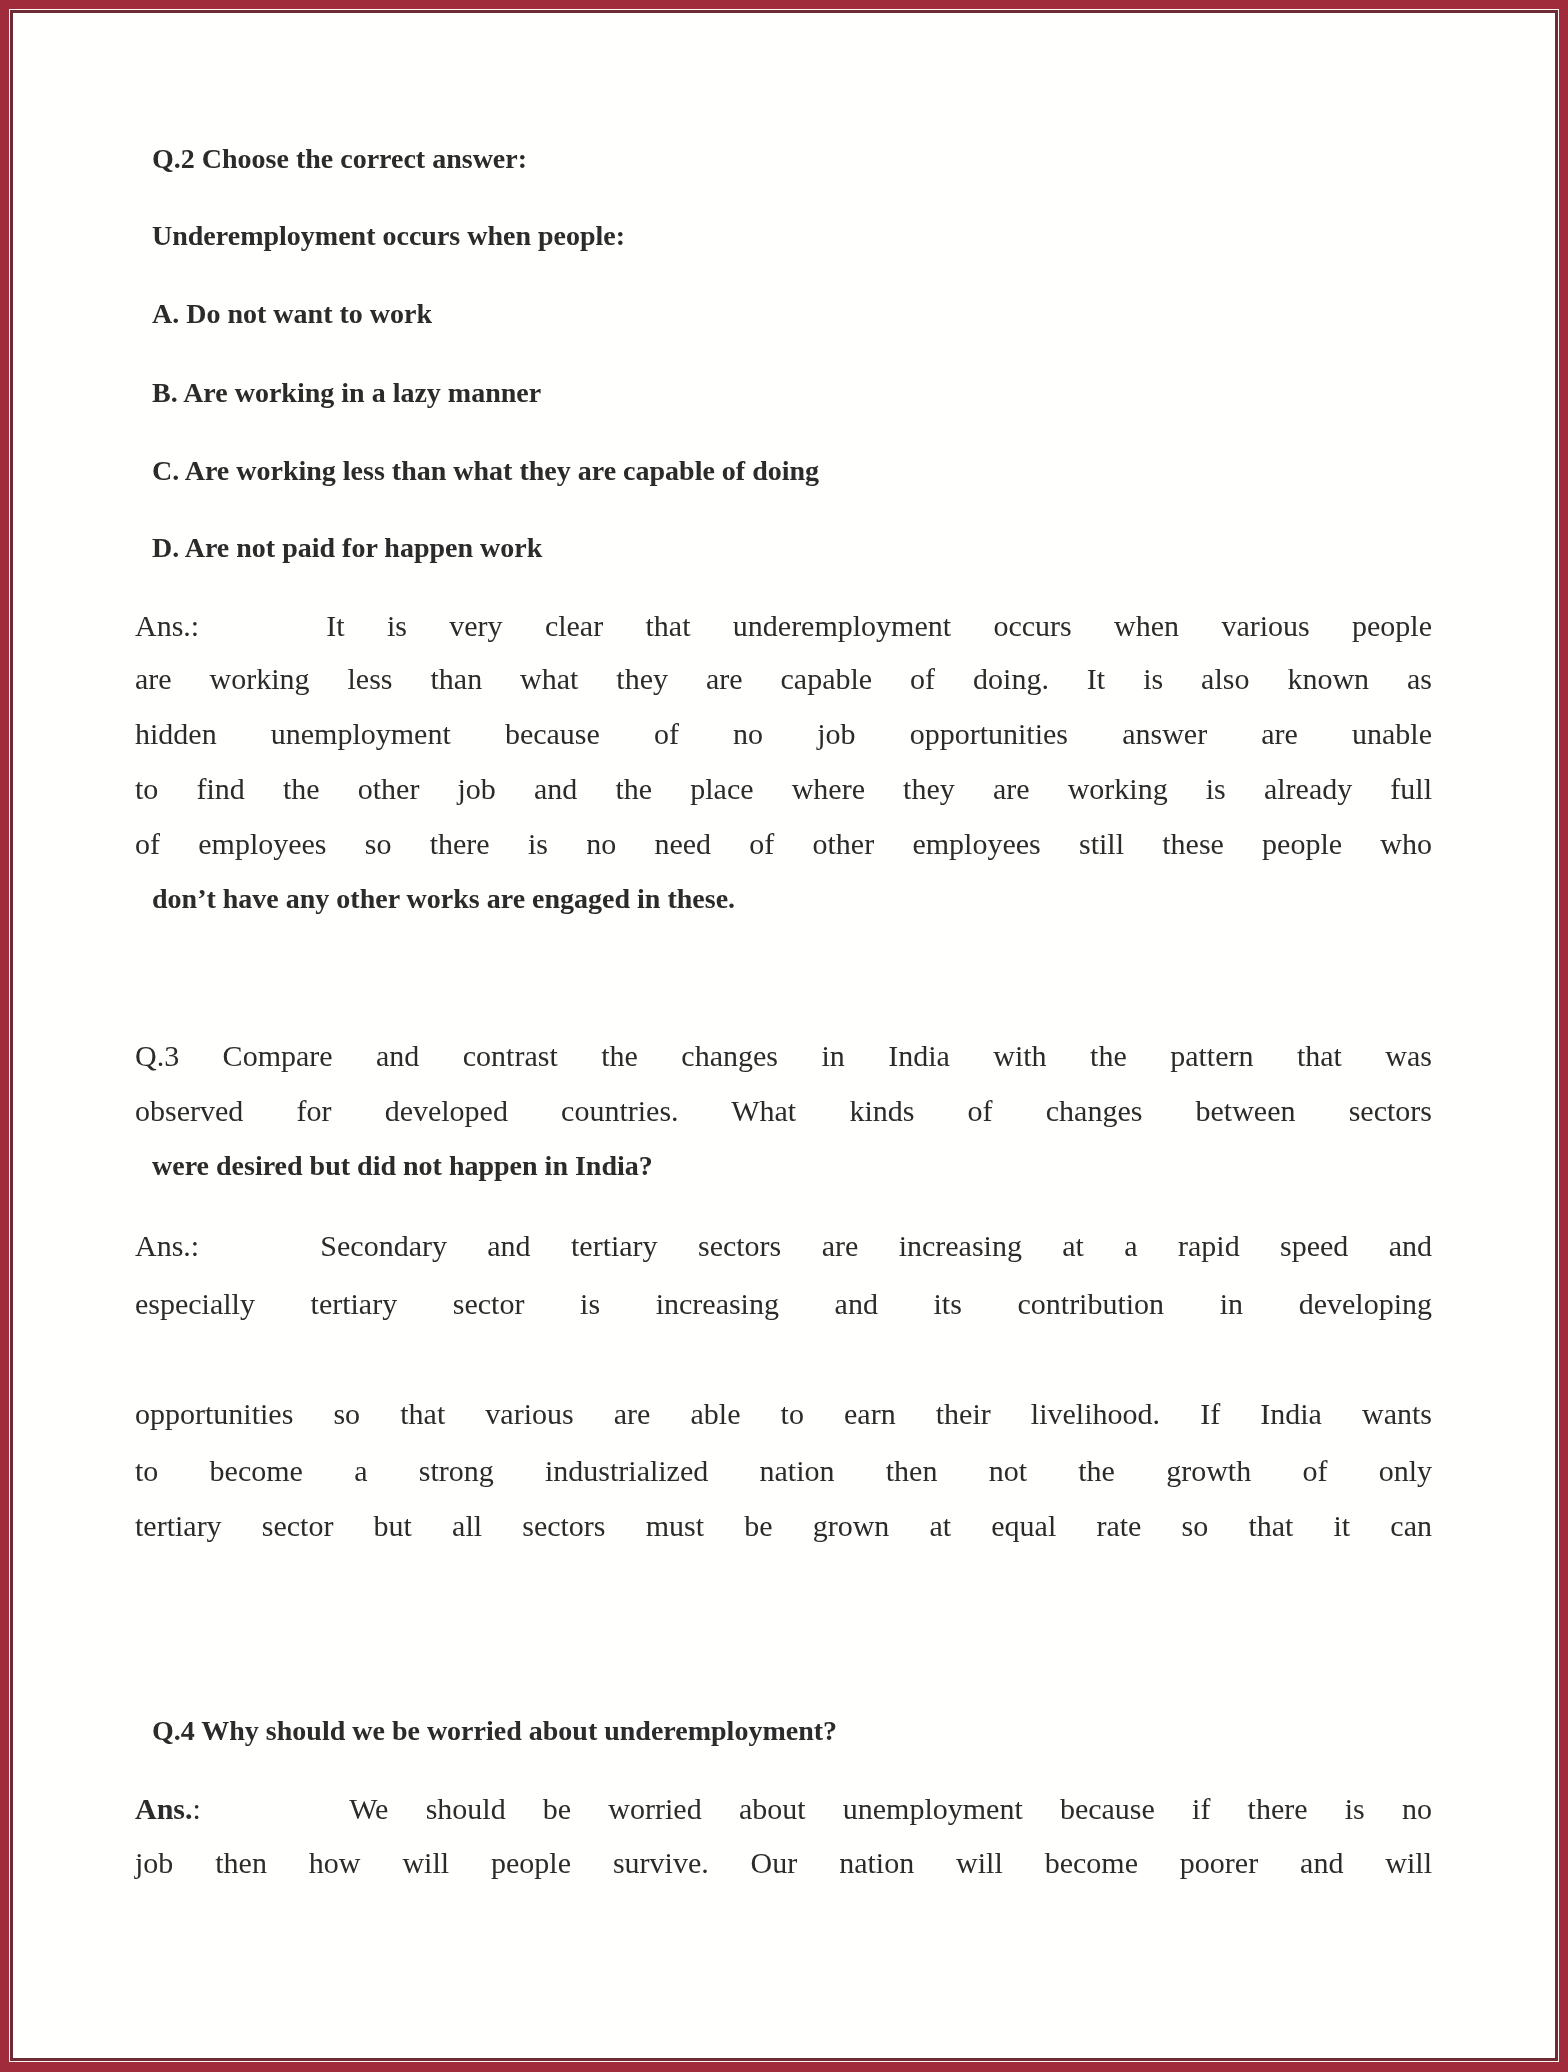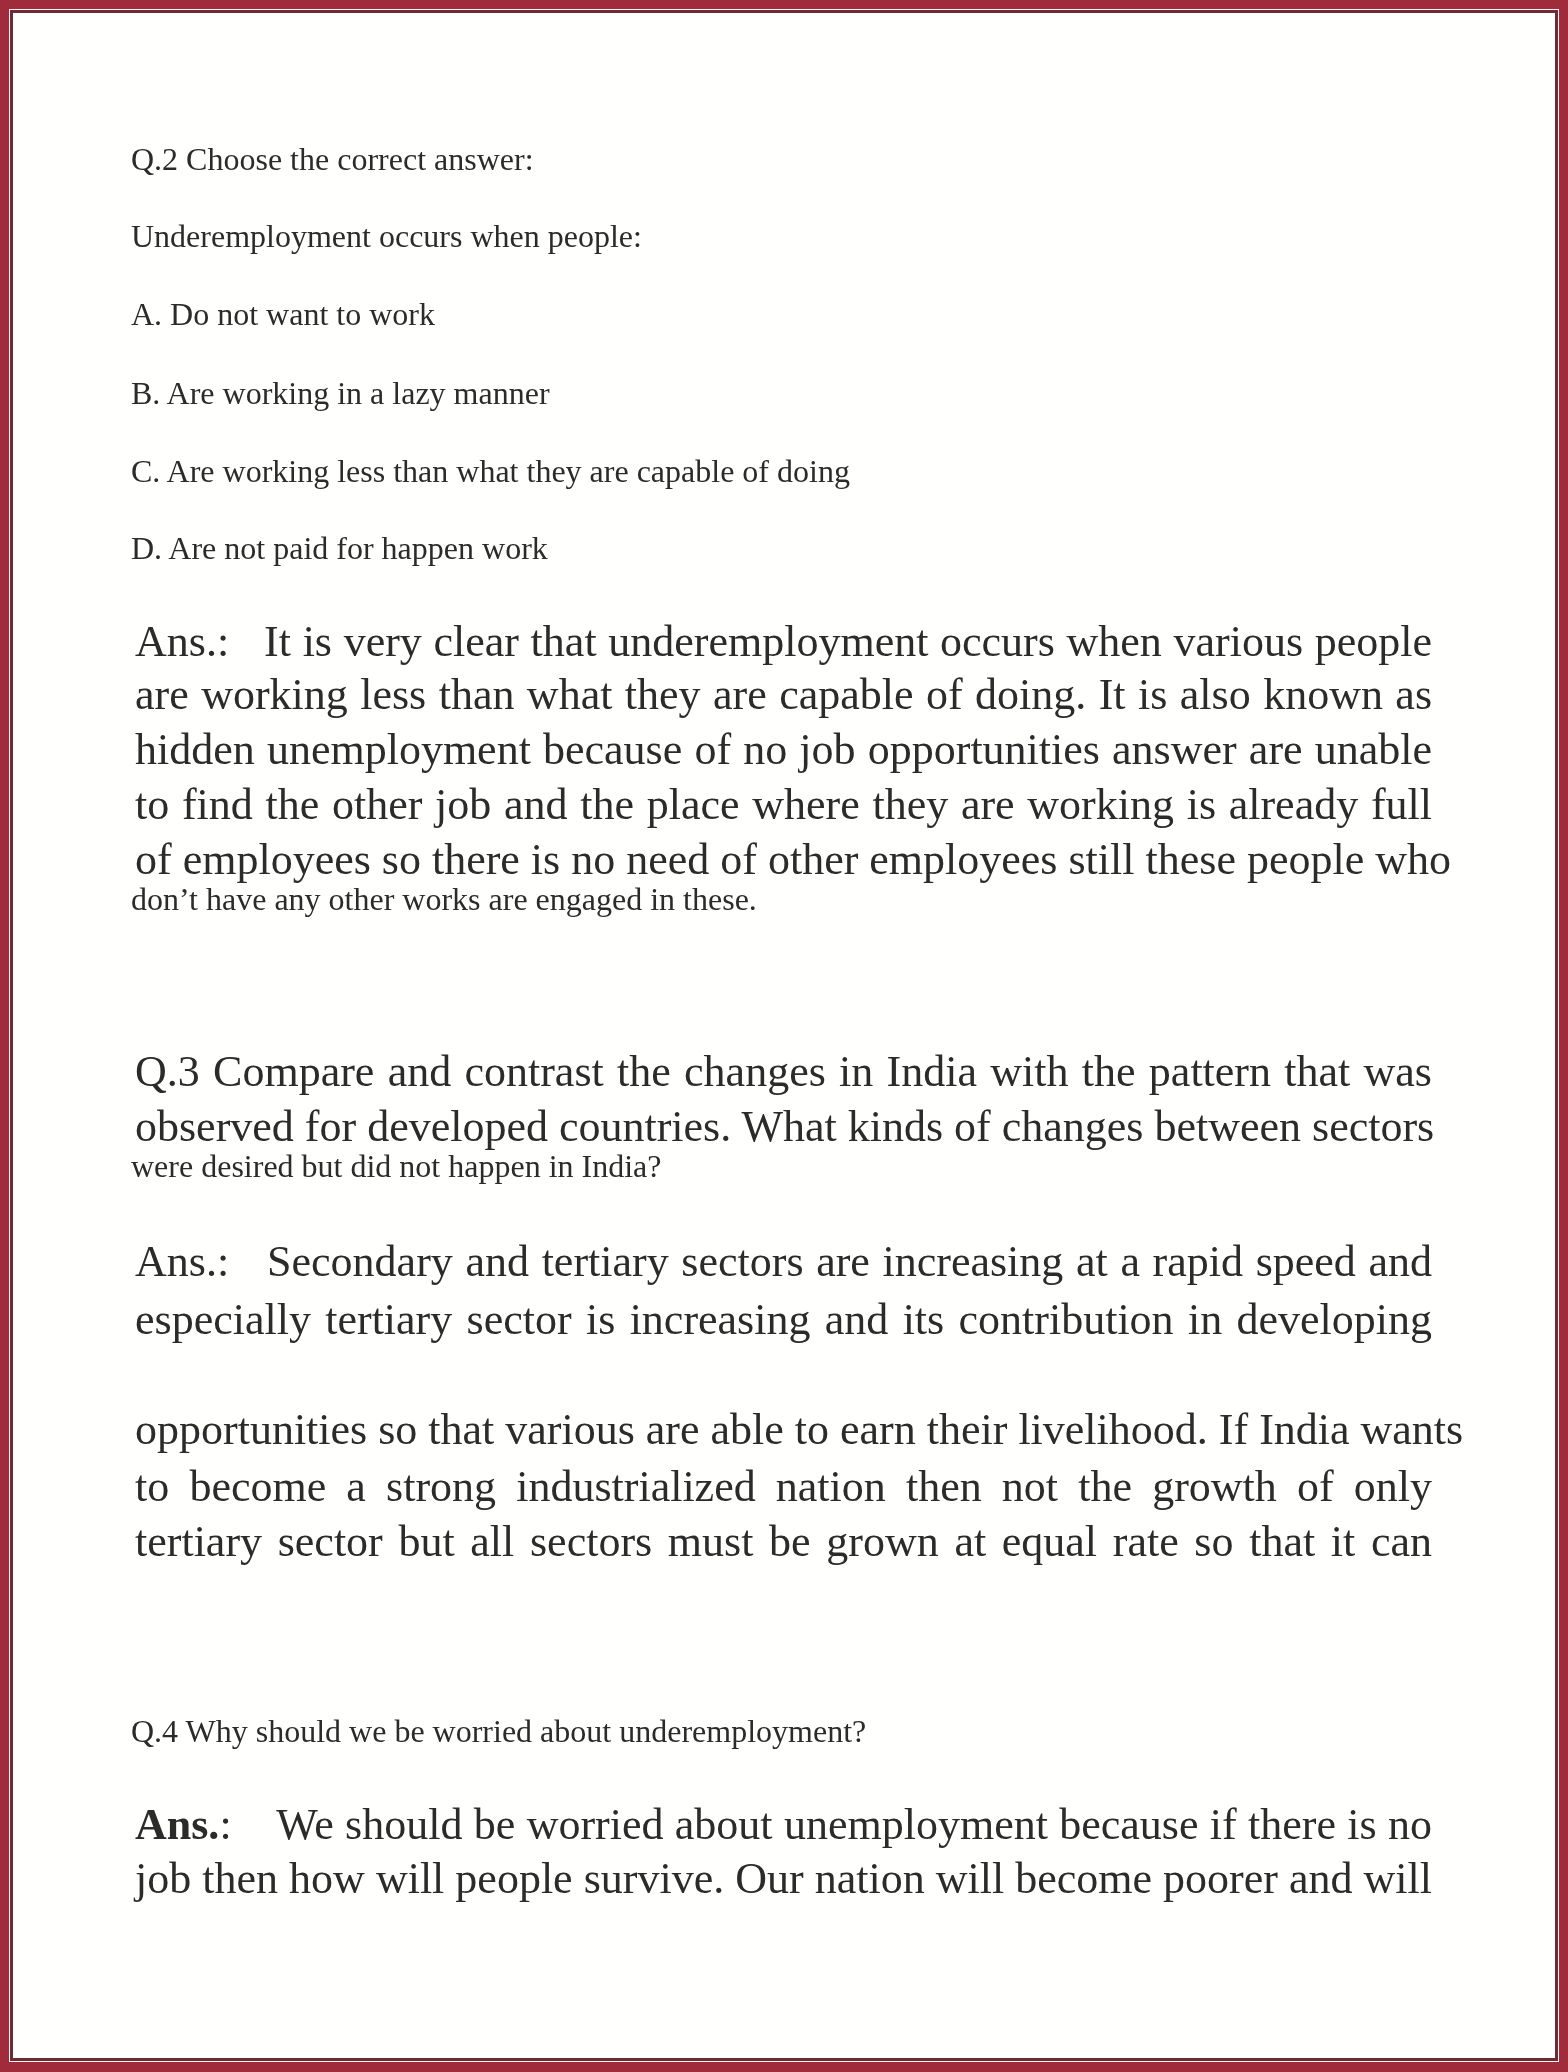--- a/index.html
+++ b/index.html
@@ -35,35 +35,35 @@
     border: 3px solid #6e2a35;
     background: #fffffd;
   }
   .page {
     position: absolute;
     left: 0; top: 0;
     width: 1568px; height: 2072px;
   }
   .line {
     position: absolute;
-    left: 131px;
-    font-size: 32px;
+    left: 152px;
+    font-size: 28px;
     line-height: 42px;
     white-space: nowrap;
+    font-weight: bold;
   }
   .jline {
     position: absolute;
     left: 135px;
     width: 1297px;
-    font-size: 44px;
+    font-size: 30px;
     line-height: 42px;
     white-space: nowrap;
     text-align: justify;
     text-align-last: justify;
-    margin-top: 16px;
   }
   .bold { font-weight: bold; }
 </style>
 </head>
 <body>
 
 <div class="frame-outer"></div>
 <div class="frame-white"></div>
 <div class="frame-dark"></div>
 

